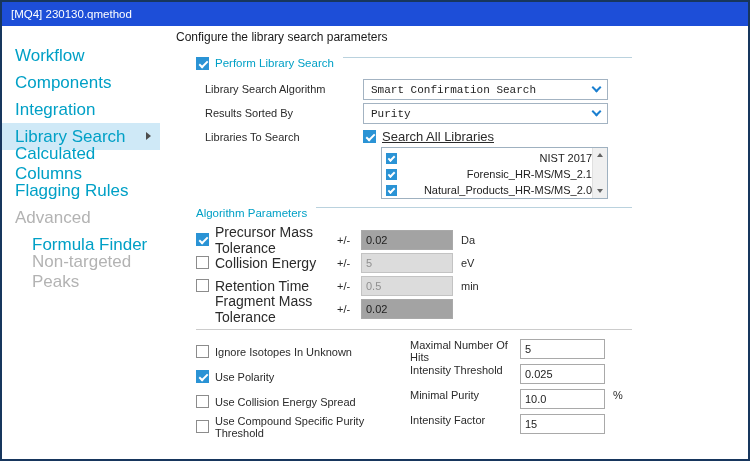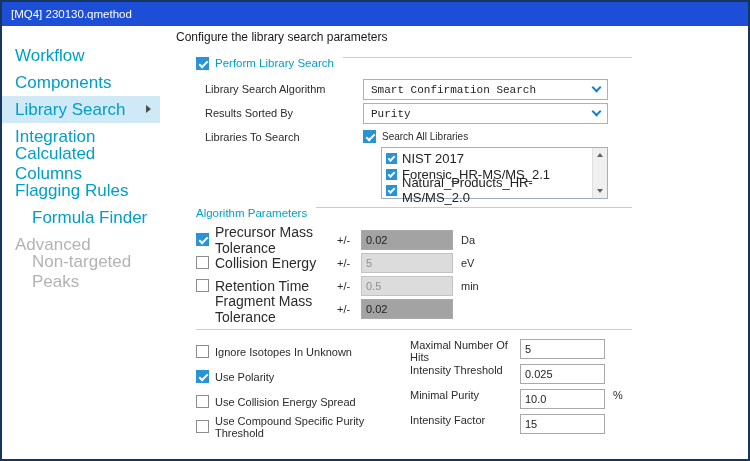--- a/index.html
+++ b/index.html
@@ -30,24 +30,24 @@
   .hline { flex:1; height:1px; background:#bad2de; margin-left:9px; }
 
   .form-block { margin-left:29px; }
   .form-row { display:flex; align-items:flex-start; margin-bottom:3px; }
   .form-label { flex:0 0 158px; font-size:11px; color:#2b2b2b; padding-top:4px; }
   .dropdown { width:245px; height:21px; border:1px solid #a3b3c2; background:#fff; display:flex; align-items:center; padding:0 7px; cursor:default; }
   .dd-value { flex:1; font-size:11px; color:#222;font-family:Liberation Mono, monospace; }
   .chev { width:7px; height:7px; border-right:2px solid #1b7fd0; border-bottom:2px solid #1b7fd0; transform:rotate(45deg); margin-top:-4px; flex:0 0 auto; }
 
   .chk-row { display:flex; align-items:center; gap:6px; height:18px; margin-bottom:2px; }
-  .chk-label { font-size:10px; color:#2b2b2b; }
+  .chk-label { font-size:13px; color:#2b2b2b;text-decoration:underline; }
   .listbox { margin-left:18px; width:227px; height:52px; border:1px solid #9fb1c0; background:#fff; display:flex; }
   .list-items { flex:1; padding-top:2px; }
-  .list-item { display:flex; align-items:center; gap:5px; height:16px; padding-left:4px; font-size:13px; color:#222; }
+  .list-item { display:flex; align-items:center; gap:5px; height:16px; padding-left:4px; font-size:11px; color:#222;justify-content:space-between; }
   .scrollbar { flex:0 0 15px; background:#f0f0f0; display:flex; flex-direction:column; justify-content:space-between; border-left:1px solid #e0e0e0; }
   .sb-btn { height:14px; display:flex; align-items:center; justify-content:center; cursor:default; }
   .tri-up { width:0; height:0; border-left:3.5px solid transparent; border-right:3.5px solid transparent; border-bottom:4.5px solid #636363; }
   .tri-down { width:0; height:0; border-left:3.5px solid transparent; border-right:3.5px solid transparent; border-top:4.5px solid #636363; }
 
   .cb { position:relative; width:13px; height:13px; border:1px solid #8c8c8c; background:#fff; flex:0 0 auto; cursor:default; display:inline-block; }
   .cb[data-checked="true"] { background:#2a93d5; border-color:#2a93d5; }
   .cb[data-checked="true"]::after { content:""; position:absolute; left:2px; top:3px; width:7px; height:3px; border-left:2px solid #fff; border-bottom:2px solid #fff; transform:rotate(-45deg); }
   .cb.sm { width:11px; height:11px; }
   .cb.sm[data-checked="true"]::after { left:1px; top:2px; width:5px; height:2px; }
@@ -80,38 +80,38 @@
   </div>
   <div class="body">
 
     <div class="sidebar">
       <div class="nav-item" data-state="normal">
           <span>Workflow</span>
         </div>
       <div class="nav-item" data-state="normal">
           <span>Components</span>
         </div>
+      <div class="nav-item" data-state="normal">
+          <span>Integration</span>
+        </div>
       <div class="nav-item" data-state="selected">
           <span>Library Search</span>
           <span class="nav-arrow"></span>
         </div>
       <div class="nav-item" data-state="normal">
-          <span>Integration</span>
-        </div>
-      <div class="nav-item" data-state="normal">
           <span>Calculated Columns</span>
         </div>
       <div class="nav-item" data-state="normal">
           <span>Flagging Rules</span>
+        </div>
+      <div class="nav-item" data-state="disabled">
+          <span>Advanced</span>
         </div>
       <div class="nav-item indent" data-state="normal">
           <span>Formula Finder</span>
-        </div>
-      <div class="nav-item" data-state="disabled">
-          <span>Advanced</span>
         </div>
       <div class="nav-item indent" data-state="disabled">
           <span>Non-targeted Peaks</span>
         </div>
     </div>
 
     <div class="main">
       <div class="content">
         <div class="heading">Configure the library search parameters</div>
 

